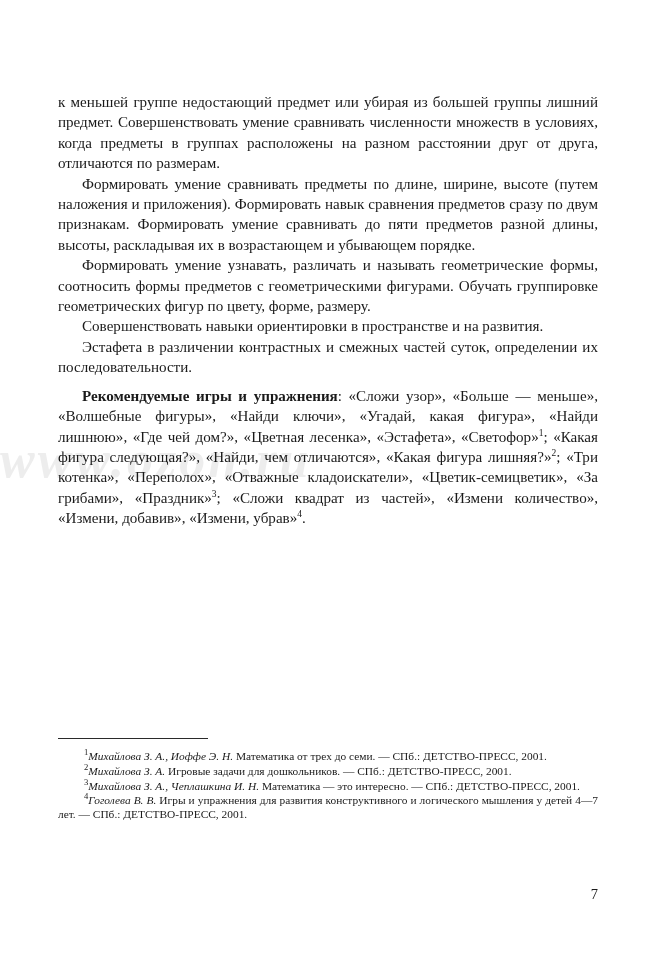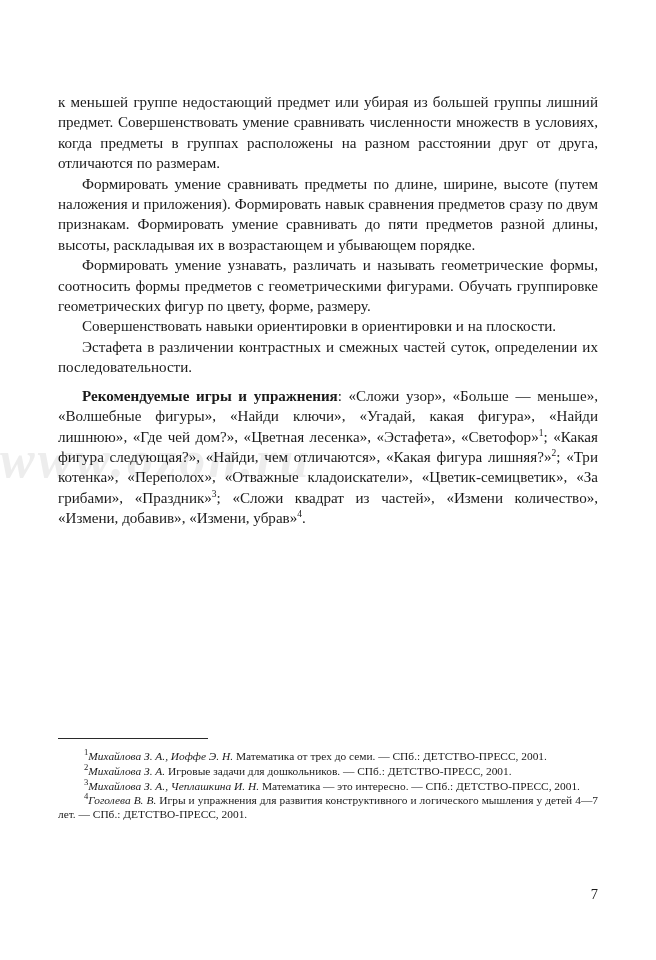--- a/index.html
+++ b/index.html
@@ -101,21 +101,21 @@
 <body>
 
 <div class="page">
 
   <div class="watermark">www.ozon.ru</div>
 
   <div class="body-text">
     <p class="para first">к меньшей группе недостающий предмет или убирая из большей группы лишний предмет. Совершенствовать умение сравнивать численности множеств в условиях, когда предметы в группах расположены на разном расстоянии друг от друга, отличаются по размерам.</p>
     <p class="para">Формировать умение сравнивать предметы по длине, ширине, высоте (путем наложения и приложения). Формировать навык сравнения предметов сразу по двум признакам. Формировать умение сравнивать до пяти предметов разной длины, высоты, раскладывая их в возрастающем и убывающем порядке.</p>
     <p class="para">Формировать умение узнавать, различать и называть геометрические формы, соотносить формы предметов с геометрическими фигурами. Обучать группировке геометрических фигур по цвету, форме, размеру.</p>
-    <p class="para">Совершенствовать навыки ориентировки в ориентировки и на плоскости.</p>
+    <p class="para">Совершенствовать навыки ориентировки в пространстве и на развития.</p>
     <p class="para">Эстафета в различении контрастных и смежных частей суток, определении их последовательности.</p>
 
     <p class="para" style="margin-top:8px;">
       <span class="rec-head">Рекомендуемые игры и упражнения</span><span>: «Сложи узор», «Больше — меньше», «Волшебные фигуры», «Найди ключи», «Угадай, какая фигура», «Найди лишнюю», «Где чей дом?», «Цветная лесенка», «Эстафета», «Светофор»</span><sup>1</sup><span>; «Какая фигура следующая?», «Найди, чем отличаются», «Какая фигура лишняя?»</span><sup>2</sup><span>; «Три котенка», «Переполох», «Отважные кладоискатели», «Цветик-семицветик», «За грибами», «Праздник»</span><sup>3</sup><span>; «Сложи квадрат из частей», «Измени количество», «Измени, добавив», «Измени, убрав»</span><sup>4</sup><span>.</span>
     </p>
   </div>
 
   <div class="footnote-rule"></div>
 
   <div class="footnotes">

